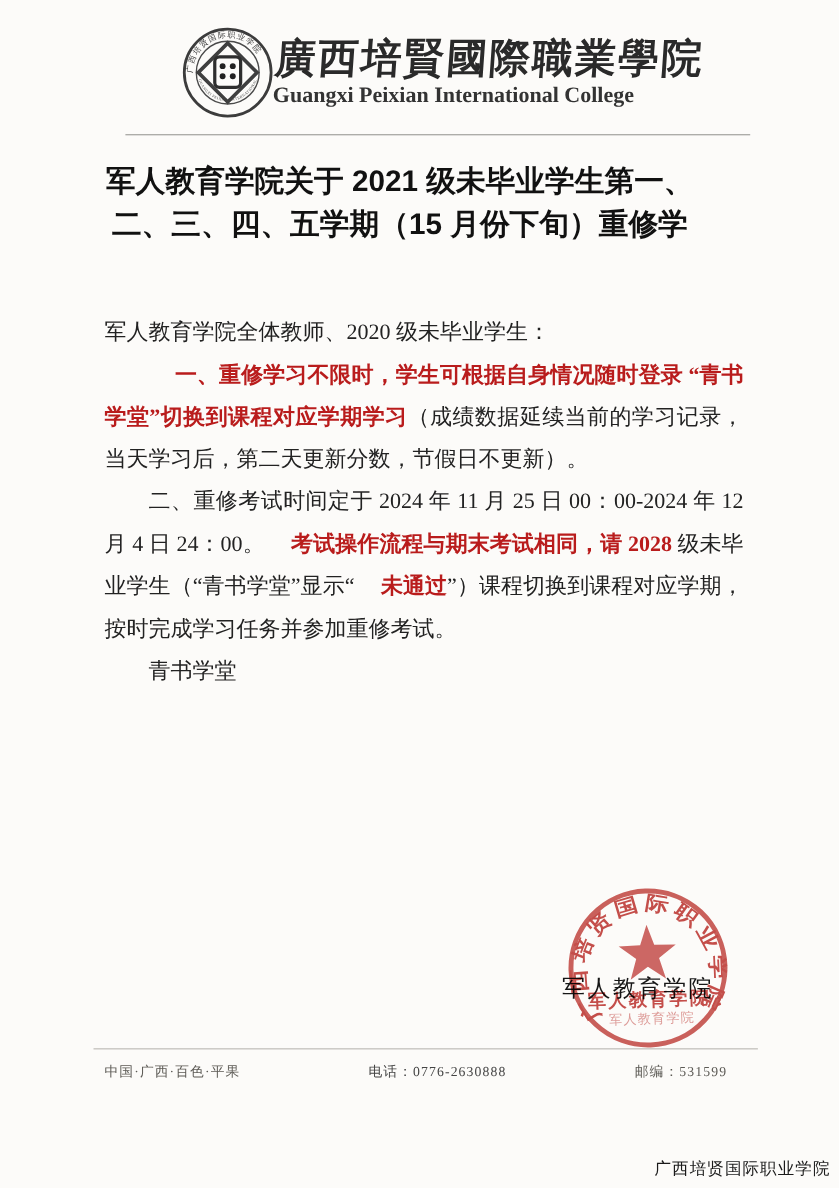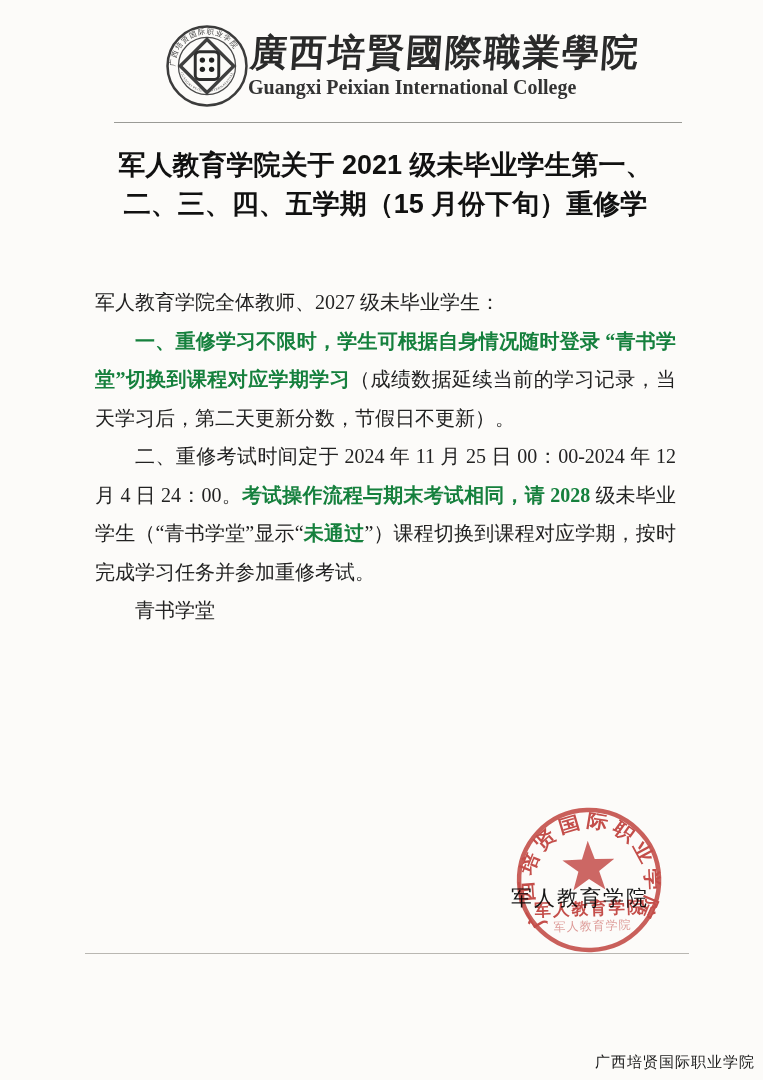--- a/index.html
+++ b/index.html
@@ -26,36 +26,36 @@
     font-family:"Liberation Serif","DejaVu Serif",serif;
     white-space:nowrap;
   }
   .header-rule{
     position:absolute;left:114px;top:122px;width:568px;height:0;
     border-top:1.5px solid #9a9a96;
   }
 
   
   .doc-title{
-    position:absolute;left:64px;top:146px;width:643px;
+    position:absolute;left:42px;top:146px;width:643px;
     text-align:center;
     font-family:"Liberation Sans","DejaVu Sans",sans-serif;
     font-weight:700;font-size:27px;line-height:39px;color:#111;
   }
 
   
   .body-text{
     position:absolute;left:95px;top:283px;width:581px;
     font-size:20px;line-height:38.5px;
     text-align:justify;text-justify:inter-ideograph;
     color:#222;
   }
   .body-text p{margin:0;text-indent:2em;}
   .body-text p.no-indent{text-indent:0;}
-  .body-text b{color:#15803d;}
+  .body-text b{color:#b91c1c;margin-left:24px;}
 
   
   .sig-block{
     position:absolute;right:100px;top:880px;text-align:center;
     font-size:21px;color:#161616;line-height:37px;
   }
   .sig-dept{padding-right:14px;letter-spacing:2px;}
   .sig-date{letter-spacing:1px;}
 
   
@@ -115,21 +115,21 @@
     <div class="college-en">Guangxi Peixian International College</div>
     <div class="header-rule"></div>
   </div>
 
   <div class="doc-title">
     <div>军人教育学院关于 2021 级未毕业学生第一、</div>
     <div>二、三、四、五学期（15 月份下旬）重修学</div>
   </div>
 
   <div class="body-text">
-    <p class="no-indent">军人教育学院全体教师、2027 级未毕业学生：</p>
+    <p class="no-indent">军人教育学院全体教师、2020 级未毕业学生：</p>
     <p><b>一、重修学习不限时，学生可根据自身情况随时登录 “青书学堂”切换到课程对应学期学习</b><span>（成绩数据延续当前的学习记录，当天学习后，第二天更新分数，节假日不更新）。</span></p>
     <p><span>二、重修考试时间定于 2024 年 11 月 25 日 00：00-2024 年 12 月 4 日 24：00。</span><b>考试操作流程与期末考试相同，请 2028 </b><span>级未毕业学生（“青书学堂”显示“</span><b>未通过</b><span>”）课程切换到课程对应学期，按时完成学习任务并参加重修考试。</span></p>
     <p>青书学堂</p>
   </div>
 
   <div class="sig-block">
     <div class="sig-dept">军人教育学院</div>
   </div>
 
   <svg class="seal" viewBox="0 0 168 152">
@@ -141,16 +141,21 @@
       <text font-size="18" fill="#c2403c" font-weight="700" letter-spacing="4">
         <textPath href="#sealArc" startOffset="1%" textLength="258" lengthAdjust="spacingAndGlyphs">广西培贤国际职业学院</textPath>
       </text>
       <path transform="translate(0,-12) scale(1.05)" d="M0,-26 L6.1,-8.4 L24.7,-8 L9.9,3.2 L15.3,21 L0,10.4 L-15.3,21 L-9.9,3.2 L-24.7,-8 L-6.1,-8.4 Z" fill="#c2403c" opacity="0.85"></path>
       <text x="0" y="34" text-anchor="middle" font-size="16.5" fill="#c2403c" font-weight="700" letter-spacing="2">军人教育学院</text>
       <text x="2" y="50" text-anchor="middle" font-size="12" fill="#c2403c" opacity="0.55" letter-spacing="1">军人教育学院</text>
     </g>
   </svg>
 
   <div class="footer-rule"></div>
+  <div class="footer">
+    <span class="f-address">中国·广西·百色·平果</span>
+    <span class="f-phone">电话：0776-2630888</span>
+    <span class="f-postcode">邮编：531599</span>
+  </div>
 
   <div class="caption">广西培贤国际职业学院</div>
 
 </div>
 
 </body></html>

